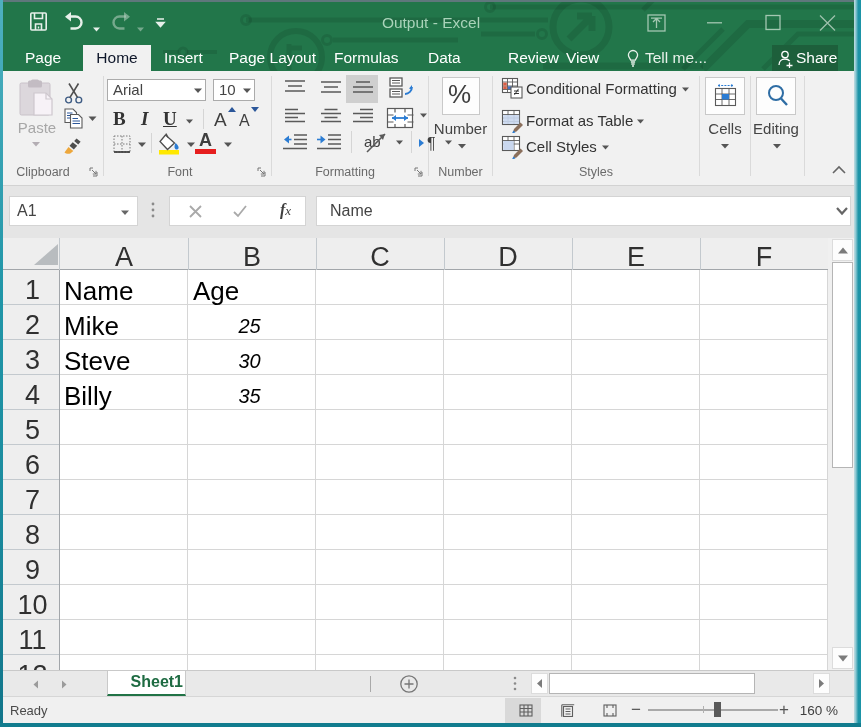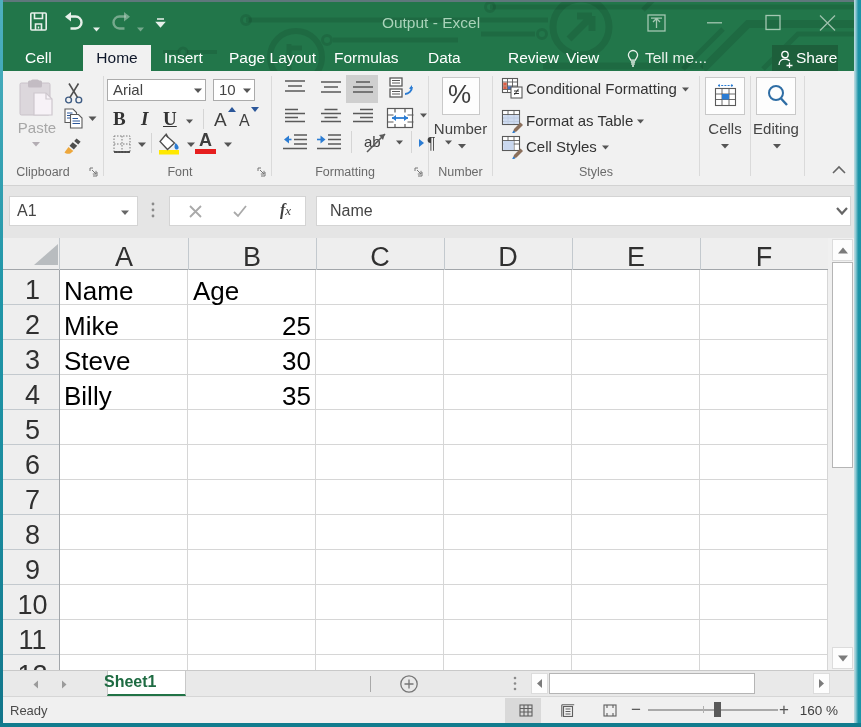--- a/index.html
+++ b/index.html
@@ -70,21 +70,21 @@
     <rect x="4" y="3" width="17" height="16"></rect>
     <path d="M12.5 16 v-9 M9 10 l3.5 -3.5 3.5 3.5 M7 6.2 h11"></path>
     <path d="M63 10.8 h15"></path>
     <rect x="122" y="3.5" width="14" height="14"></rect>
     <path d="M176 3.5 l15 15 M191 3.5 l-15 15" stroke="#9dc0ab"></path>
   </g>
 </svg>
 
 <div class="abs gtxt" style="left:3px;top:45px;width:851px;height:26px;font-size:15.5px;">
   <div class="abs" style="left:80px;top:0;width:68px;height:26px;background:#f1f1f1;"></div>
-  <div class="abs" style="left:22px;top:4px;color:#fff;">Cell</div>
+  <div class="abs" style="left:22px;top:4px;color:#fff;">Page</div>
   <div class="abs" style="left:80px;top:4px;width:68px;text-align:center;color:#0f172a;">Home</div>
   <div class="abs" style="left:161px;top:4px;color:#fff;">Insert</div>
   <div class="abs" style="left:226px;top:4px;color:#fff;">Page Layout</div>
   <div class="abs" style="left:331px;top:4px;color:#fff;">Formulas</div>
   <div class="abs" style="left:425px;top:4px;color:#fff;">Data</div>
   <div class="abs" style="left:487px;top:4px;color:#fff;margin-left:18px;">Review</div>
   <div class="abs" style="left:563px;top:4px;color:#ffffff;">View</div>
   <div class="abs" style="left:642px;top:4px;color:#e8f1ea;">Tell me...</div>
   <svg class="abs" style="left:621px;top:3px;" width="18" height="20" viewBox="0 0 18 20">
     <g fill="none" stroke="#e8f1ea" stroke-width="1.3">
@@ -437,21 +437,21 @@
   <div class="abs" style="left:4px;top:35px;width:51px;text-align:center;font-size:27px;color:#303030;line-height:35px;">
     1<br>2<br>3<br>4<br>5<br>6<br>7<br>8<br>9<br>10<br>11<br>12
   </div>
 
   <div class="abs" style="left:57px;top:32px;width:768px;height:400px;background:#fff;
        background-image:repeating-linear-gradient(90deg, transparent 0px, transparent 127px, #d6d6d6 127px, #d6d6d6 128px),
                         repeating-linear-gradient(180deg, transparent 0px, transparent 34px, #d6d6d6 34px, #d6d6d6 35px);"></div>
 
   <div class="abs" style="left:61px;top:36px;font-size:26px;color:#000;line-height:35px;">Name<br>Mike<br>Steve<br>Billy</div>
   <div class="abs" style="left:190px;top:36px;font-size:26px;color:#000;line-height:35px;">Age</div>
-  <div class="abs" style="left:185px;top:71px;width:123px;text-align:right;font-size:26px;color:#000;line-height:35px;">25<br>30<br>35</div>
+  <div class="abs" style="left:185px;top:71px;width:123px;text-align:center;font-size:20px;color:#000;line-height:35px;font-style:italic;">25<br>30<br>35</div>
 
   <div class="abs" style="left:829px;top:1px;width:21px;height:22px;background:#fdfdfd;border:1px solid #dcdcdc;box-sizing:border-box;"></div>
   <svg class="abs" style="left:834px;top:8px;" width="12" height="9" viewBox="0 0 12 9">
       <path d="M6 1.5 L11 7.5 H1 Z" fill="#7b7b7b"></path>
     </svg>
   <div class="abs" style="left:829px;top:24px;width:21px;height:206px;background:#fff;border:1px solid #b5b5b5;box-sizing:border-box;"></div>
   <div class="abs" style="left:829px;top:409px;width:21px;height:22px;background:#fdfdfd;border:1px solid #dcdcdc;box-sizing:border-box;"></div>
   <svg class="abs" style="left:834px;top:416px;" width="12" height="9" viewBox="0 0 12 9">
       <path d="M6 7.5 L1 1.5 H11 Z" fill="#7b7b7b"></path>
     </svg>
@@ -460,21 +460,21 @@
 <div class="abs" style="left:3px;top:670px;width:851px;height:26px;background:#e9e9e9;border-top:1px solid #c9c9c9;box-sizing:border-box;" id="tabbar">
 
   <svg class="abs" style="left:28px;top:8px;" width="10" height="11" viewBox="0 0 10 11">
       <path d="M7 1.5 L2.5 5.5 L7 9.5 Z" fill="#9b9b9b"></path>
     </svg>
   <svg class="abs" style="left:56px;top:8px;" width="10" height="11" viewBox="0 0 10 11">
       <path d="M3 1.5 L7.5 5.5 L3 9.5 Z" fill="#9b9b9b"></path>
     </svg>
 
   <div class="abs" style="left:104px;top:0;width:79px;height:25px;background:#fff;border-left:1px solid #c9c9c9;border-right:1px solid #c9c9c9;border-bottom:2px solid #217346;box-sizing:border-box;"></div>
-  <div class="abs" style="left:101px;top:2px;width:79px;text-align:left;font-size:16px;font-weight:bold;color:#1e6b42;">Sheet1</div>
+  <div class="abs" style="left:101px;top:2px;width:79px;text-align:right;font-size:16px;font-weight:bold;color:#1e6b42;">Sheet1</div>
 
   <div class="abs" style="left:367px;top:5px;width:1px;height:16px;background:#a9a9a9;"></div>
 
   <svg class="abs" style="left:396px;top:3px;" width="20" height="20" viewBox="0 0 20 20">
     <circle cx="10" cy="10" r="8.2" fill="none" stroke="#767676" stroke-width="1.3"></circle>
     <path d="M10 5.5 v9 M5.5 10 h9" stroke="#767676" stroke-width="1.3"></path>
   </svg>
 
   <svg class="abs" style="left:509px;top:4px;" width="6" height="18" viewBox="0 0 6 18">
     <circle cx="3" cy="3" r="1.3" fill="#8a8a8a"></circle>

